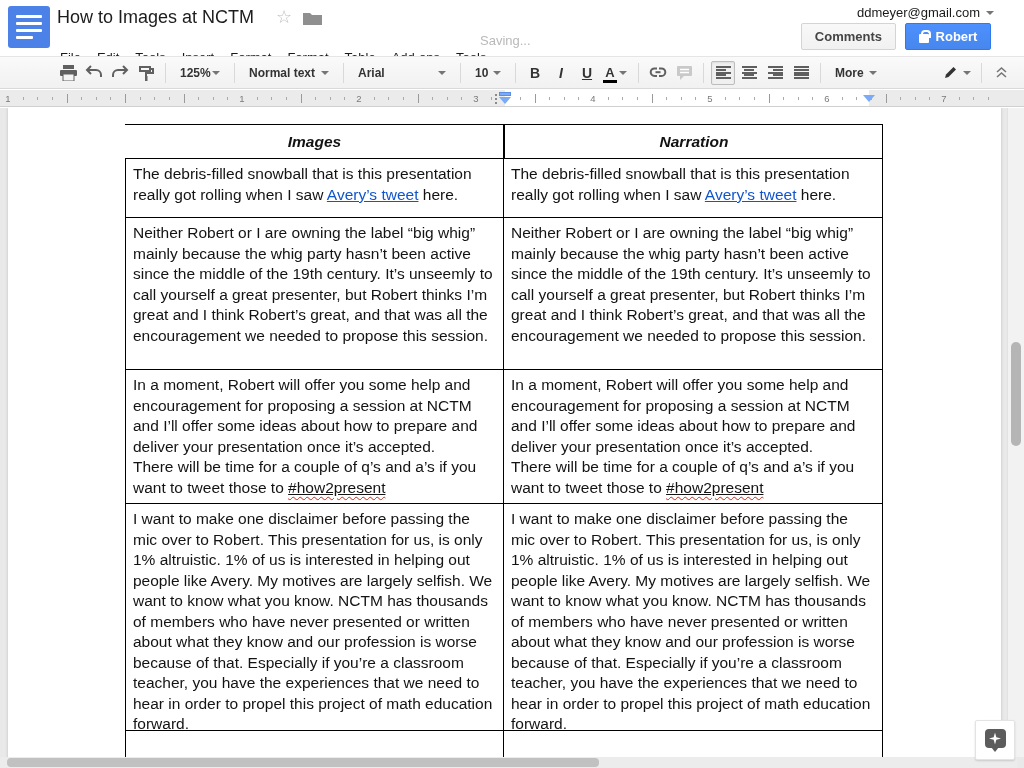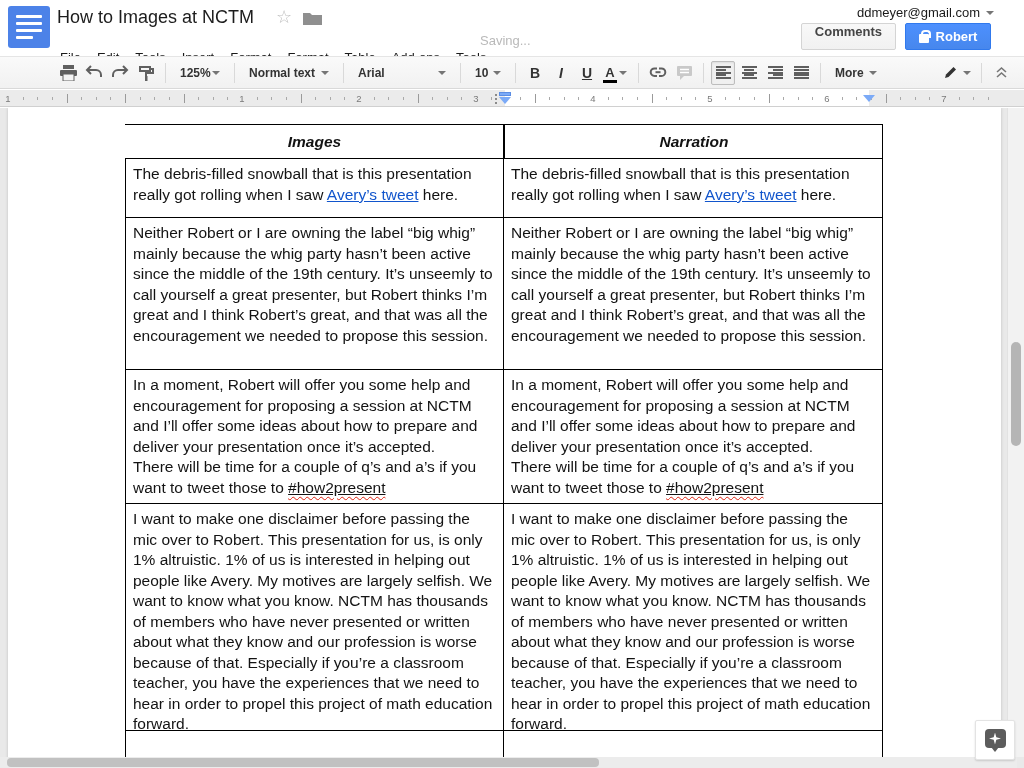--- a/index.html
+++ b/index.html
@@ -11,21 +11,21 @@
   .docs-logo { position:absolute; left:8px; top:6px; width:42px; height:42px; background:#4c82e8; border-radius:3px; }
   .docs-logo .bar { position:absolute; left:8px; height:3px; background:#fff; border-radius:1px; }
   .doc-title { position:absolute; left:57px; top:7px; font-size:18px; color:#1c1c1c; white-space:nowrap; }
   .star-btn { position:absolute; left:276px; top:6px; font-size:18px; color:#bdbdbd; cursor:pointer; }
   .folder-btn { position:absolute; left:303px; top:11px; }
   .menubar { position:absolute; left:52px; top:30px; height:22px; display:flex; align-items:center;margin-top:16px; }
   .menu-item { font-size:13px; color:#1a1a1a; padding:3px 8px; cursor:pointer; }
   .save-status { font-size:13px; color:#b9b9b9; margin-left:12px; }
   .account { position:absolute; right:30px; top:5px; font-size:13px; color:#1a1a1a; display:flex; align-items:center; gap:6px; cursor:pointer; }
   .caret { width:0; height:0; border-left:4px solid transparent; border-right:4px solid transparent; border-top:4px solid #757575; display:inline-block; }
-  .btn-comments { position:absolute; right:128px; top:23px; height:27px; padding:0 13px; background:linear-gradient(#f8f8f8,#f1f1f1); border:1px solid #d4d4d4; border-radius:2px; font-size:13px; font-weight:bold; color:#444; display:flex; align-items:flex-start; cursor:pointer; }
+  .btn-comments { position:absolute; right:128px; top:23px; height:27px; padding:0 13px; background:linear-gradient(#f8f8f8,#f1f1f1); border:1px solid #d4d4d4; border-radius:2px; font-size:13px; font-weight:bold; color:#444; display:flex; align-items:center; cursor:pointer; }
   .btn-share { position:absolute; right:33px; top:23px; height:27px; width:86px; background:linear-gradient(#4d90fe,#4787ed); border:1px solid #3079ed; border-radius:2px; font-size:13px; font-weight:bold; color:#fff; display:flex; align-items:center; justify-content:center; gap:7px; cursor:pointer; }
   .lock { position:relative; width:10px; height:9px; background:#fff; border-radius:1px; margin-top:4px; }
   .lock:before { content:""; position:absolute; left:2px; top:-4px; width:6px; height:6px; border:2px solid #fff; border-bottom:none; border-radius:4px 4px 0 0; }
 
   
   .toolbar { position:absolute; left:0; top:56px; width:1024px; height:33px; background:linear-gradient(#fafafa,#f1f1f1); border-top:1px solid #e5e5e5; border-bottom:1px solid #d9d9d9; display:flex; align-items:center; padding:0 10px 0 55px; }
   .tb-btn { height:24px; min-width:24px; display:flex; align-items:center; justify-content:center; margin:0 1px; border-radius:2px; cursor:pointer; color:#606060; }
   .tb-btn.selected { background:#f0f0f0; border:1px solid #bdbdbd; box-shadow:inset 0 1px 2px rgba(0,0,0,.08); }
   .tb-sep { width:1px; height:20px; background:#d9d9d9; margin:0 6px; }
   .tb-dd { height:24px; display:flex; align-items:center; justify-content:space-between; padding:0 6px; margin:0 2px; font-size:12px; font-weight:bold; color:#333; cursor:pointer; border-radius:2px; }

